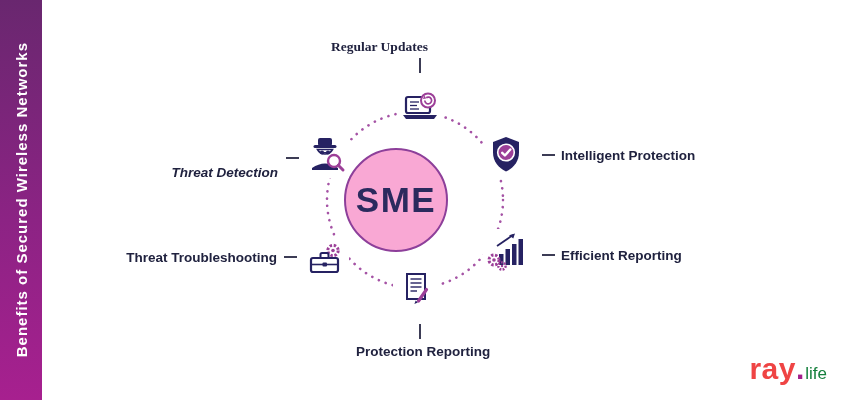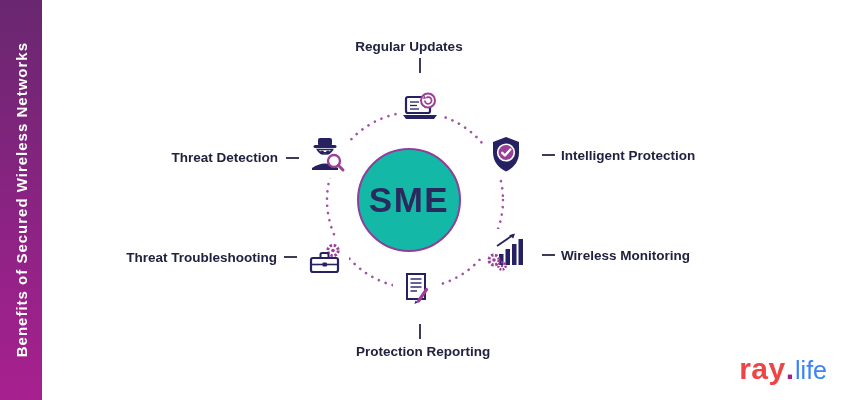--- a/index.html
+++ b/index.html
@@ -16,60 +16,60 @@
     writing-mode:vertical-rl; transform:rotate(180deg);
     color:#ffffff; font-weight:700; font-size:15px; letter-spacing:1px; white-space:nowrap;
   }
 
   
   .ring { position:absolute; left:315px; top:100px; }
   .ring-circle { fill:none; stroke:#a553a5; stroke-width:2.6; stroke-dasharray:0.1 7.2; stroke-linecap:round; }
 
   
   .center-circle {
-    position:absolute; left:357px; top:148px; width:104px; height:104px;
-    border:2.5px solid #8d3f9a; border-radius:50%; background:#14b8a6;
+    position:absolute; left:344px; top:148px; width:104px; height:104px;
+    border:2.5px solid #8d3f9a; border-radius:50%; background:#f9a8d4;
     display:flex; align-items:center; justify-content:center;
   }
   .sme { font-size:35px; font-weight:800; color:#2b2a5e; letter-spacing:1.5px; }
 
   
   .icon { position:absolute; width:46px; height:46px; background:#fff; display:flex; align-items:center; justify-content:center; }
   .icon svg { display:block; }
   .ic-laptop   { left:397px; top:86px;  }
   .ic-shield   { left:483px; top:132px; }
   .ic-chart    { left:483px; top:229px; }
   .ic-doc      { left:393px; top:268px; }
   .ic-toolbox  { left:303px; top:237px; }
   .ic-spy      { left:303px; top:132px; }
 
   
   .label { position:absolute; font-size:13.5px; font-weight:700; color:#20223f; white-space:nowrap;text-align:right; }
-  .lb-top    { left:319px; top:39px;  width:180px; text-align:center; }
+  .lb-top    { left:331px; top:39px;  width:180px; text-align:left;font-family:Liberation Serif, serif; }
   .lb-rtop   { left:561px; top:148px; }
   .lb-rbot   { left:561px; top:248px; }
   .lb-bottom { left:333px; top:344px; width:180px; text-align:center; }
   .lb-lbot   { left:97px;  top:250px; width:180px; text-align:right; }
-  .lb-ltop   { left:98px;  top:150px; width:180px; text-align:right; }
+  .lb-ltop   { left:98px;  top:165px; width:180px; text-align:right;font-style:italic; }
 
   
   .dash-h { position:absolute; width:13px; height:2px; background:#3c3c55; }
   .dash-v { position:absolute; width:2px; height:15px; background:#3c3c55; }
   .dh-rtop { left:542px; top:154px; }
   .dh-rbot { left:542px; top:254px; }
   .dh-lbot { left:284px; top:256px; }
   .dh-ltop { left:286px; top:157px; }
   .dv-top    { left:419px; top:58px;  }
   .dv-bottom { left:419px; top:324px; }
 
   
   .logo { position:absolute; right:22px; bottom:14px; display:flex; align-items:baseline; }
   .logo-ray { font-size:30px; font-weight:800; color:#ef4444; letter-spacing:0.5px; }
   .logo-dot { font-size:30px; font-weight:800; color:#a21f8c; }
-  .logo-life { font-size:25px; font-weight:400; color:#3b82f6; margin-left:1px;text-align:right; }
+  .logo-life { font-size:17px; font-weight:400; color:#15803d; margin-left:1px;text-align:right; }
 </style>
 </head>
 <body>
 
 <div class="page">
 
   <aside class="banner">
     <span class="banner-text">Benefits of Secured Wireless Networks</span>
   </aside>
 
@@ -100,21 +100,21 @@
   <div class="label lb-rtop">Intelligent Protection</div>
   <div class="icon ic-shield">
     <svg width="46" height="46" viewBox="0 0 46 46">
       <path d="M23 5 L36 10 V20.5 C36 29.5 30.5 36 23 39.5 C15.5 36 10 29.5 10 20.5 V10 Z" fill="#262262"></path>
       <circle cx="23" cy="20.5" r="8.3" fill="#9c3f98" stroke="#fff" stroke-width="1.6"></circle>
       <path d="M19.2 20.8 l2.7 2.7 5.4 -6" fill="none" stroke="#fff" stroke-width="2.4" stroke-linecap="round" stroke-linejoin="round"></path>
     </svg>
   </div>
 
   <div class="dash-h dh-rbot"></div>
-  <div class="label lb-rbot">Wireless Monitoring</div>
+  <div class="label lb-rbot">Efficient Reporting</div>
   <div class="icon ic-chart">
     <svg width="46" height="46" viewBox="0 0 46 46">
       <rect x="16" y="25" width="4.5" height="11" fill="#262262"></rect>
       <rect x="22.5" y="20" width="4.5" height="16" fill="#262262"></rect>
       <rect x="29" y="15" width="4.5" height="21" fill="#262262"></rect>
       <rect x="35.5" y="10" width="4.5" height="26" fill="#262262"></rect>
       <path d="M14 17 L30 6" stroke="#262262" stroke-width="1.8" fill="none"></path>
       <path d="M32 4.6 l-6 1.6 4.3 3.2 z" fill="#262262"></path>
       <circle cx="11" cy="31" r="5" fill="none" stroke="#9c3f98" stroke-width="3" stroke-dasharray="2.4 1.6"></circle>
       <circle cx="11" cy="31" r="1.8" fill="#9c3f98"></circle>

